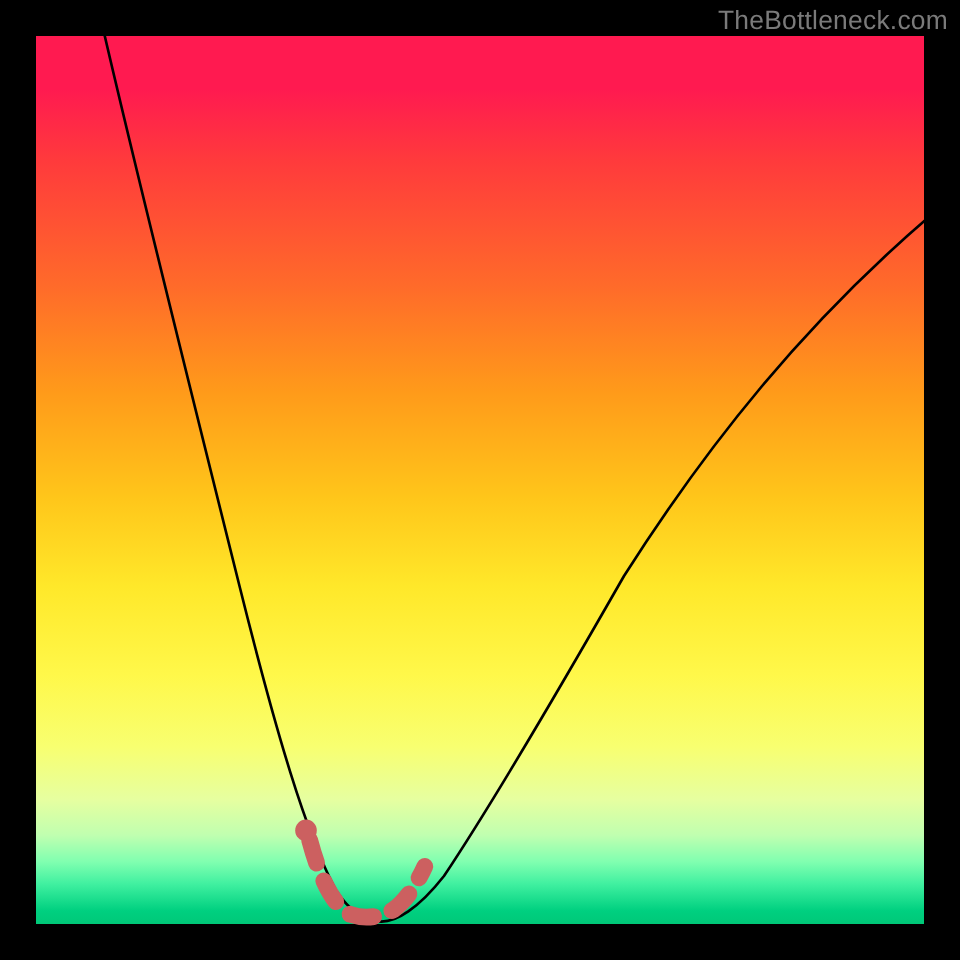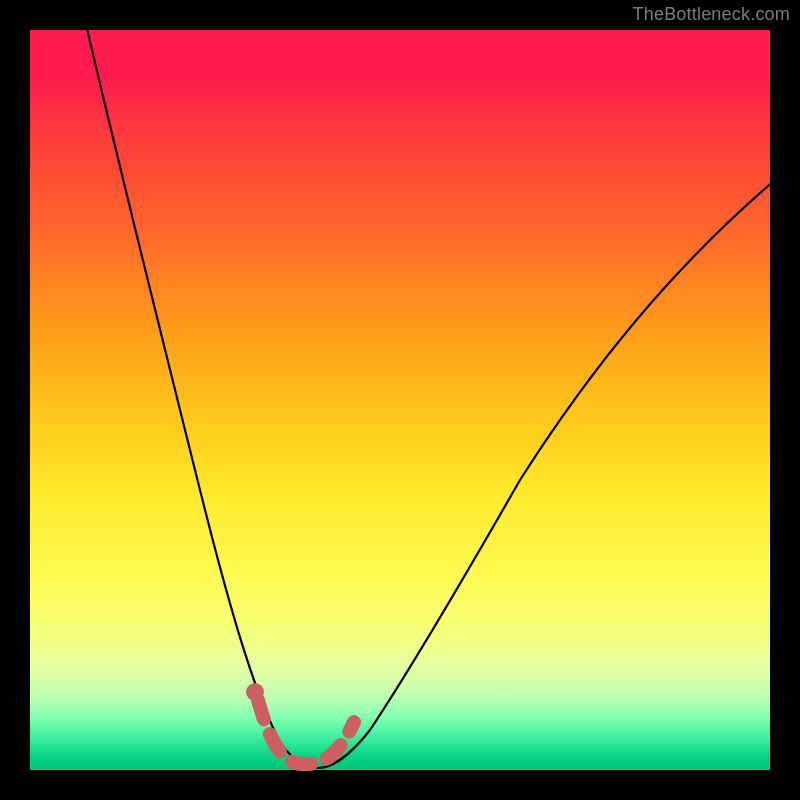--- a/index.html
+++ b/index.html
@@ -41,21 +41,21 @@
       #20e090 97%,
       #00d080 98.5%,
       #00c878 100%
     );
   }
   .watermark {
     position: absolute;
     top: 4px;
     right: 10px;
     color: #7a7a7a;
-    font-size: 18px;
+    font-size: 22px;
     letter-spacing: 0.2px;
     user-select: none;
   }
   svg.curve {
     position: absolute;
     left: 0; top: 0;
     width: 740px;
     height: 740px;
     overflow: visible;
   }

